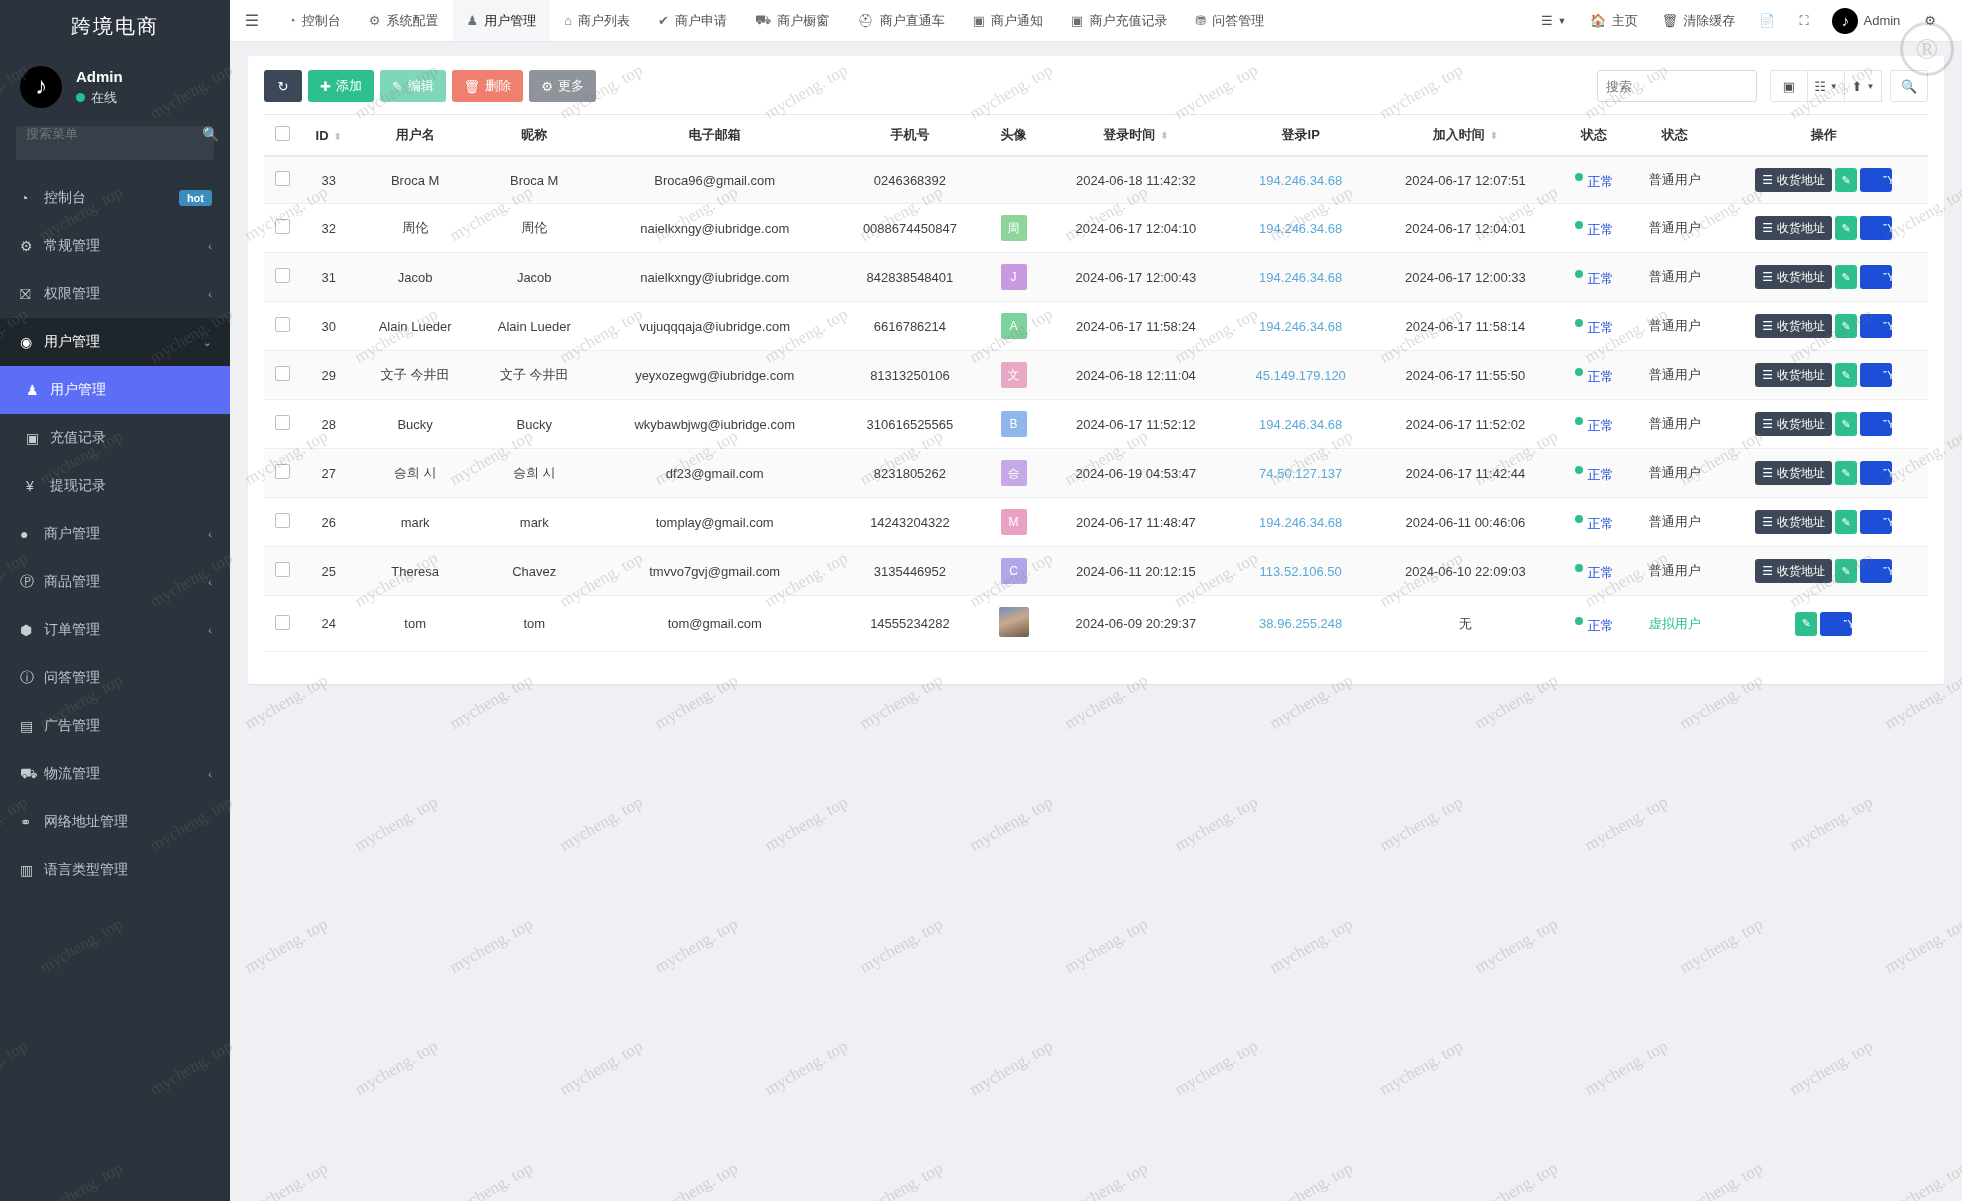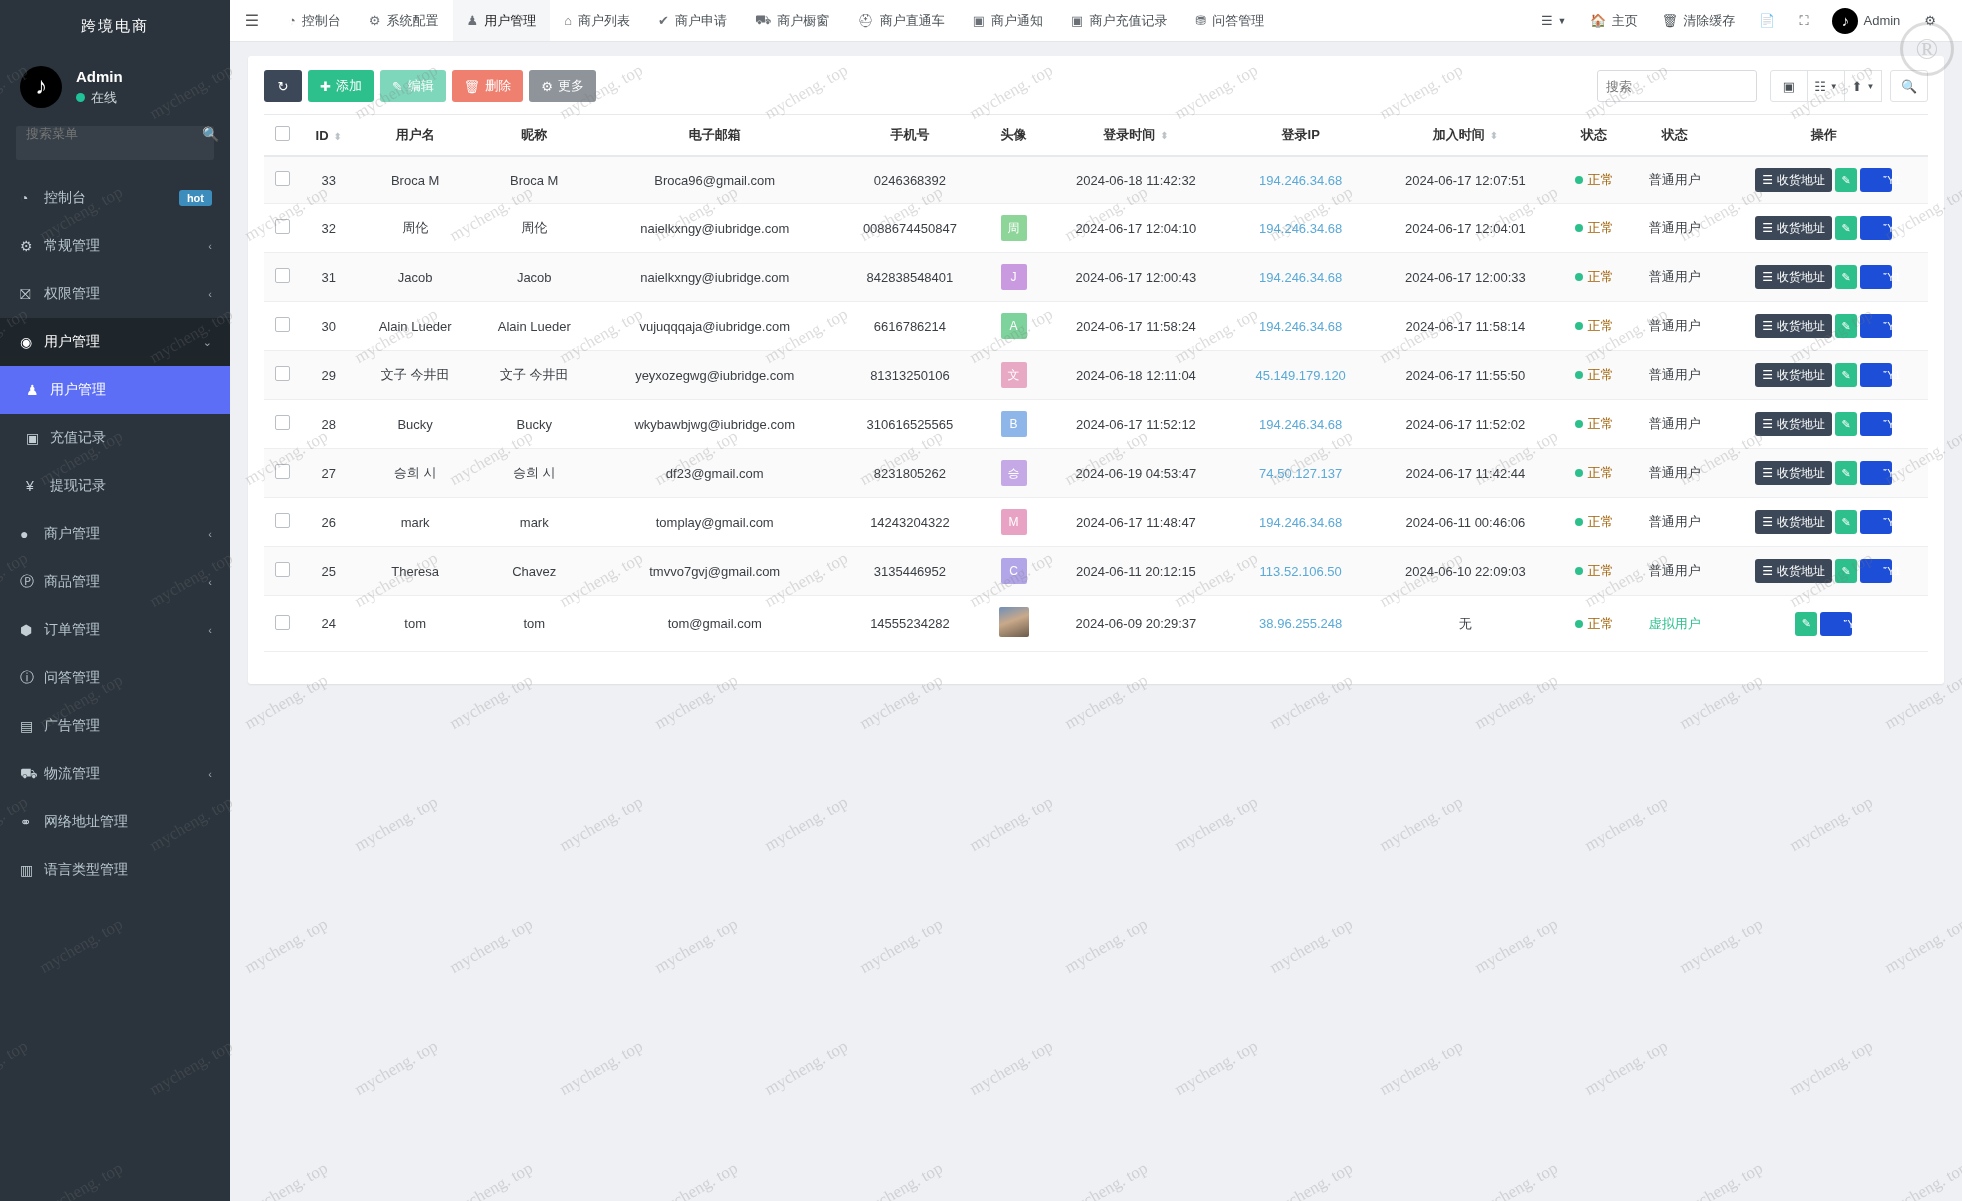--- a/index.html
+++ b/index.html
@@ -13,21 +13,21 @@
 
   
   #sidebar {
     width: 230px; height: 1201px; flex: 0 0 230px;
     background: #2b333c; color: #b8c7ce;
     position: relative; z-index: 5;
     overflow: hidden;
   }
   .brand {
     height: 52px; line-height: 52px; text-align: center;
-    color: #fff; font-size: 15px; letter-spacing: 2px;
+    color: #fff; font-size: 20px; letter-spacing: 2px;
   }
   .userpanel { display: flex; align-items: center; padding: 14px 14px 18px 20px; }
   .avatar-tt {
     width: 42px; height: 42px; border-radius: 50%;
     background: #000; position: relative; flex: 0 0 42px;
     display: flex; align-items: center; justify-content: center;
   }
   .avatar-tt .note { color: #fff; font-size: 24px; line-height: 1; margin-top: -2px; }
   .uinfo { margin-left: 14px; }
   .uinfo .uname { color: #fff; font-size: 15px; font-weight: bold; }
@@ -139,21 +139,21 @@
   .cb { width: 15px; height: 15px; border: 1px solid #b9bfc4; border-radius: 2px; background:#fff; display:inline-block; cursor: pointer; }
   .iplink { color: #5aa9d6; }
   .av {
     width: 26px; height: 26px; display: inline-flex; align-items: center; justify-content: center;
     color: #fff; font-size: 12px; border-radius: 2px;
   }
   .av-img {
     width: 30px; height: 30px; border-radius: 2px; display: inline-block;
     background: linear-gradient(160deg,#6f8fb8 0%, #c9a98a 45%, #6a5a4a 100%);
   }
-  .stat { color: #a16207; display: inline-flex; align-items: center; gap: 5px; }
+  .stat { color: #1d4ed8; display: inline-flex; gap: 5px; }
   .stat .sd { width: 8px; height: 8px; border-radius: 50%; background: #2dc08d; display: inline-block; }
   .utype-virtual { color: #2dc08d; }
   .ops { display: inline-flex; align-items: center; gap: 3px; }
   .op-addr {
     background: #3c4858; color: #fff; font-size: 12px; height: 24px;
     display: inline-flex; align-items: center; gap: 4px; padding: 0 7px; border-radius: 3px; cursor: pointer;
   }
   .op-sq {
     width: 22px; height: 24px; border-radius: 3px; display: inline-flex;
     align-items: center; justify-content: center; color: #fff; font-size: 11px; cursor: pointer;

